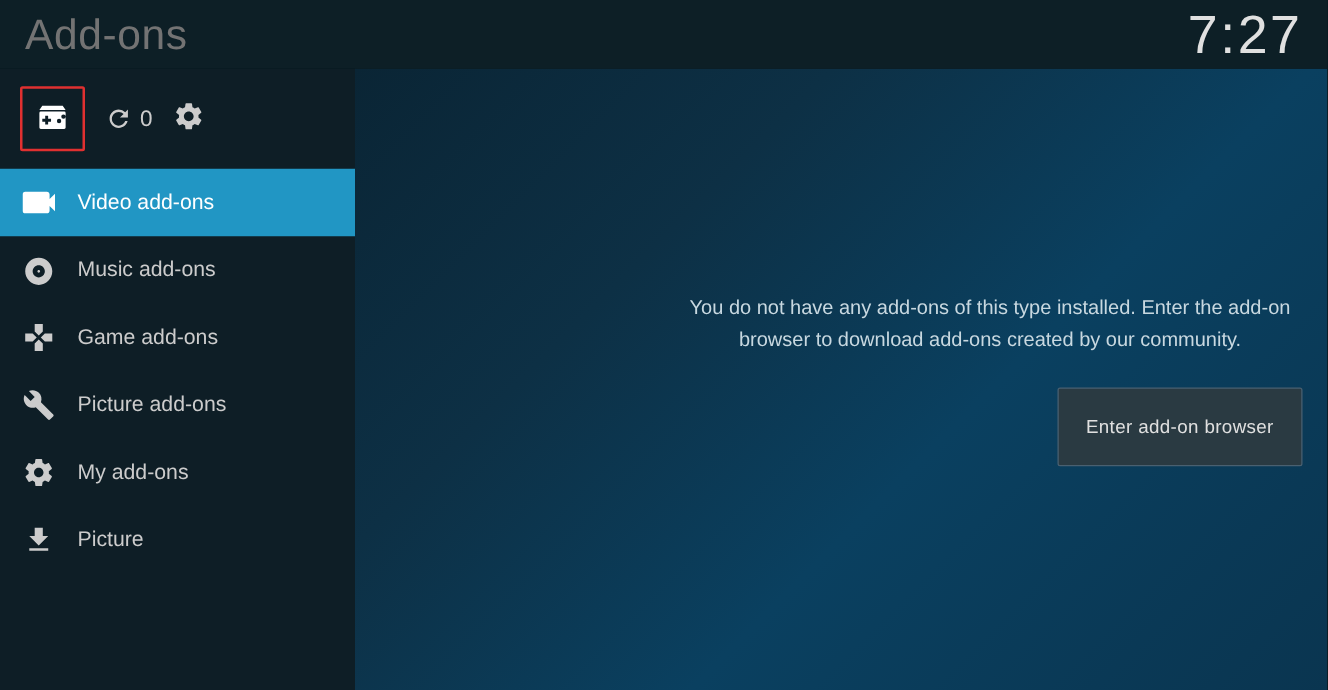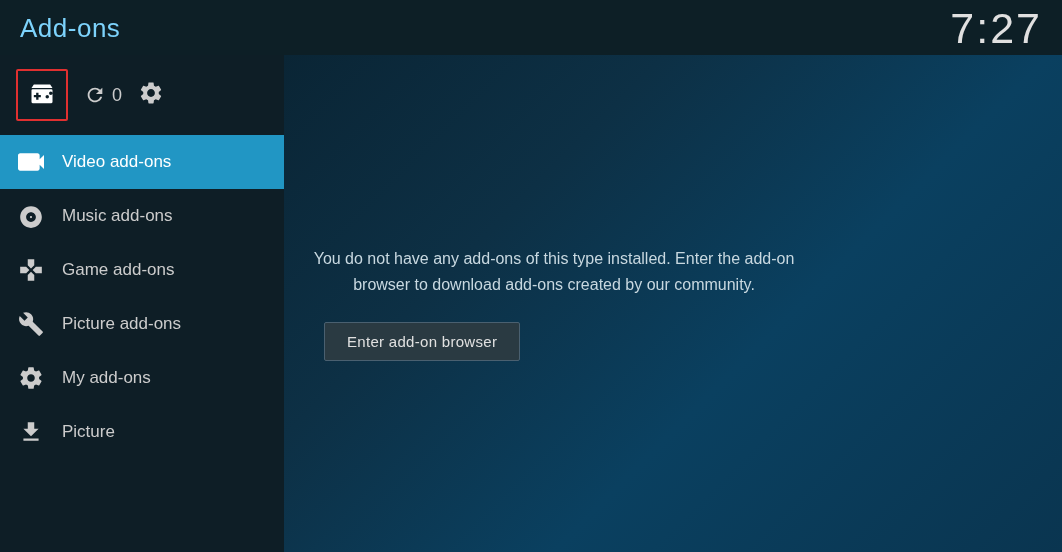--- a/index.html
+++ b/index.html
@@ -18,23 +18,23 @@
     .header {
       display: flex;
       justify-content: space-between;
       align-items: center;
       padding: 10px 20px 8px 20px;
       background: #0d1f26;
       height: 55px;
     }
 
     .header-title {
-      font-size: 26px;
+      font-size: 34px;
       font-weight: 300;
-      color: #7dd3fc;
+      color: #737373;
       letter-spacing: 0.5px;
     }
 
     .header-time {
       font-size: 43px;
       font-weight: 200;
       color: #e0e0e0;
       letter-spacing: 2px;
     }
 
@@ -140,41 +140,41 @@
 
     .nav-label {
       font-size: 17px;
     }
 
     
     .content {
       flex: 1;
       background: linear-gradient(135deg, #0a2535 0%, #0d3045 30%, #0a4060 60%, #0a3550 100%);
       display: flex;
-      align-items: flex-start;
+      align-items: flex-end;
       justify-content: center;
       flex-direction: column;
       padding: 20px;
     }
 
     .empty-message {
       text-align: center;
       color: #c8d8e0;
       font-size: 16px;
       font-weight: 300;
       line-height: 1.6;
       margin-bottom: 24px;
       max-width: 500px;
     }
 
     .browse-button {
       background: #2a3a42;
       color: #e0e0e0;
       border: 1px solid #4a6070;
-      padding: 10px 22px;
+      padding: 22px 22px;
       font-size: 15px;
       cursor: pointer;
       border-radius: 2px;
       letter-spacing: 0.3px;
       margin-left: 20px;
     }
   </style>
 </head>
 <body>
 

